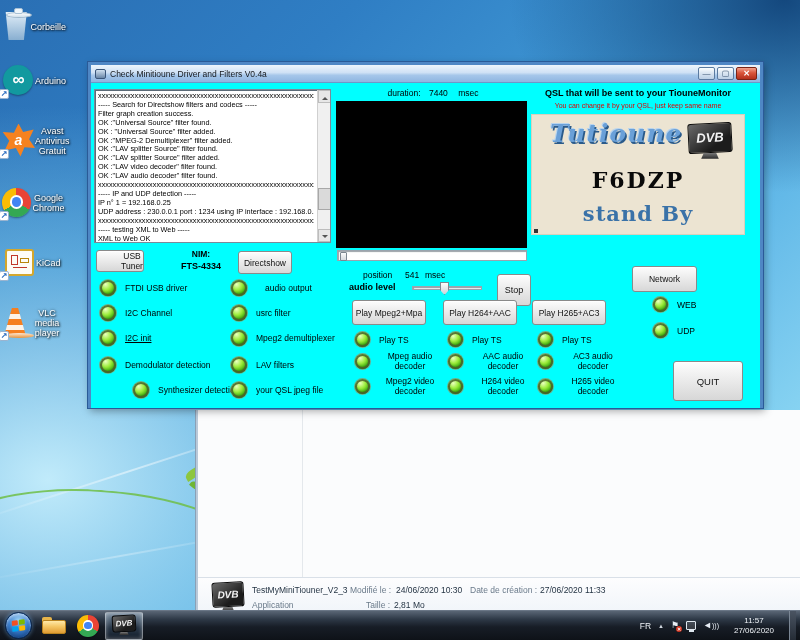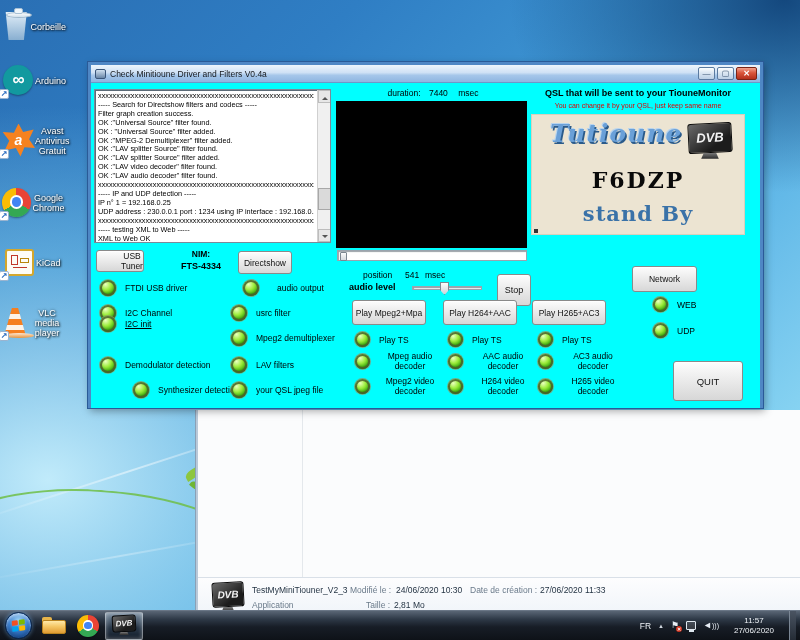--- a/index.html
+++ b/index.html
@@ -282,34 +282,34 @@
       <button class="win-btn abs" style="left:147px; top:168px; width:54px; height:23px;">Directshow</button>
 
       <div class="led-row" style="left:9px; top:197px;">
         <span class="led"></span>
         <span class="led-label">FTDI USB driver</span>
       </div>
       <div class="led-row" style="left:9px; top:222px;">
         <span class="led"></span>
         <span class="led-label">I2C Channel</span>
       </div>
-      <div class="led-row" style="left:9px; top:233px;text-decoration:underline;">
+      <div class="led-row" style="left:9px; top:247px;text-decoration:underline;">
         <span class="led"></span>
         <span class="led-label">I2C init</span>
       </div>
       <div class="led-row" style="left:9px; top:274px;">
         <span class="led"></span>
         <span class="led-label">Demodulator detection</span>
       </div>
       <div class="led-row" style="left:9px; top:299px;padding-left:33px;">
         <span class="led"></span>
         <span class="led-label">Synthesizer detection</span>
       </div>
 
-      <div class="led-row" style="left:152px; top:197px;gap:18px;">
+      <div class="led-row" style="left:140px; top:197px;gap:18px;">
         <span class="led"></span>
         <span class="led-label">audio output</span>
       </div>
       <div class="led-row" style="left:140px; top:222px;">
         <span class="led"></span>
         <span class="led-label">usrc filter</span>
       </div>
       <div class="led-row" style="left:140px; top:247px;">
         <span class="led"></span>
         <span class="led-label">Mpeg2 demultiplexer</span>

